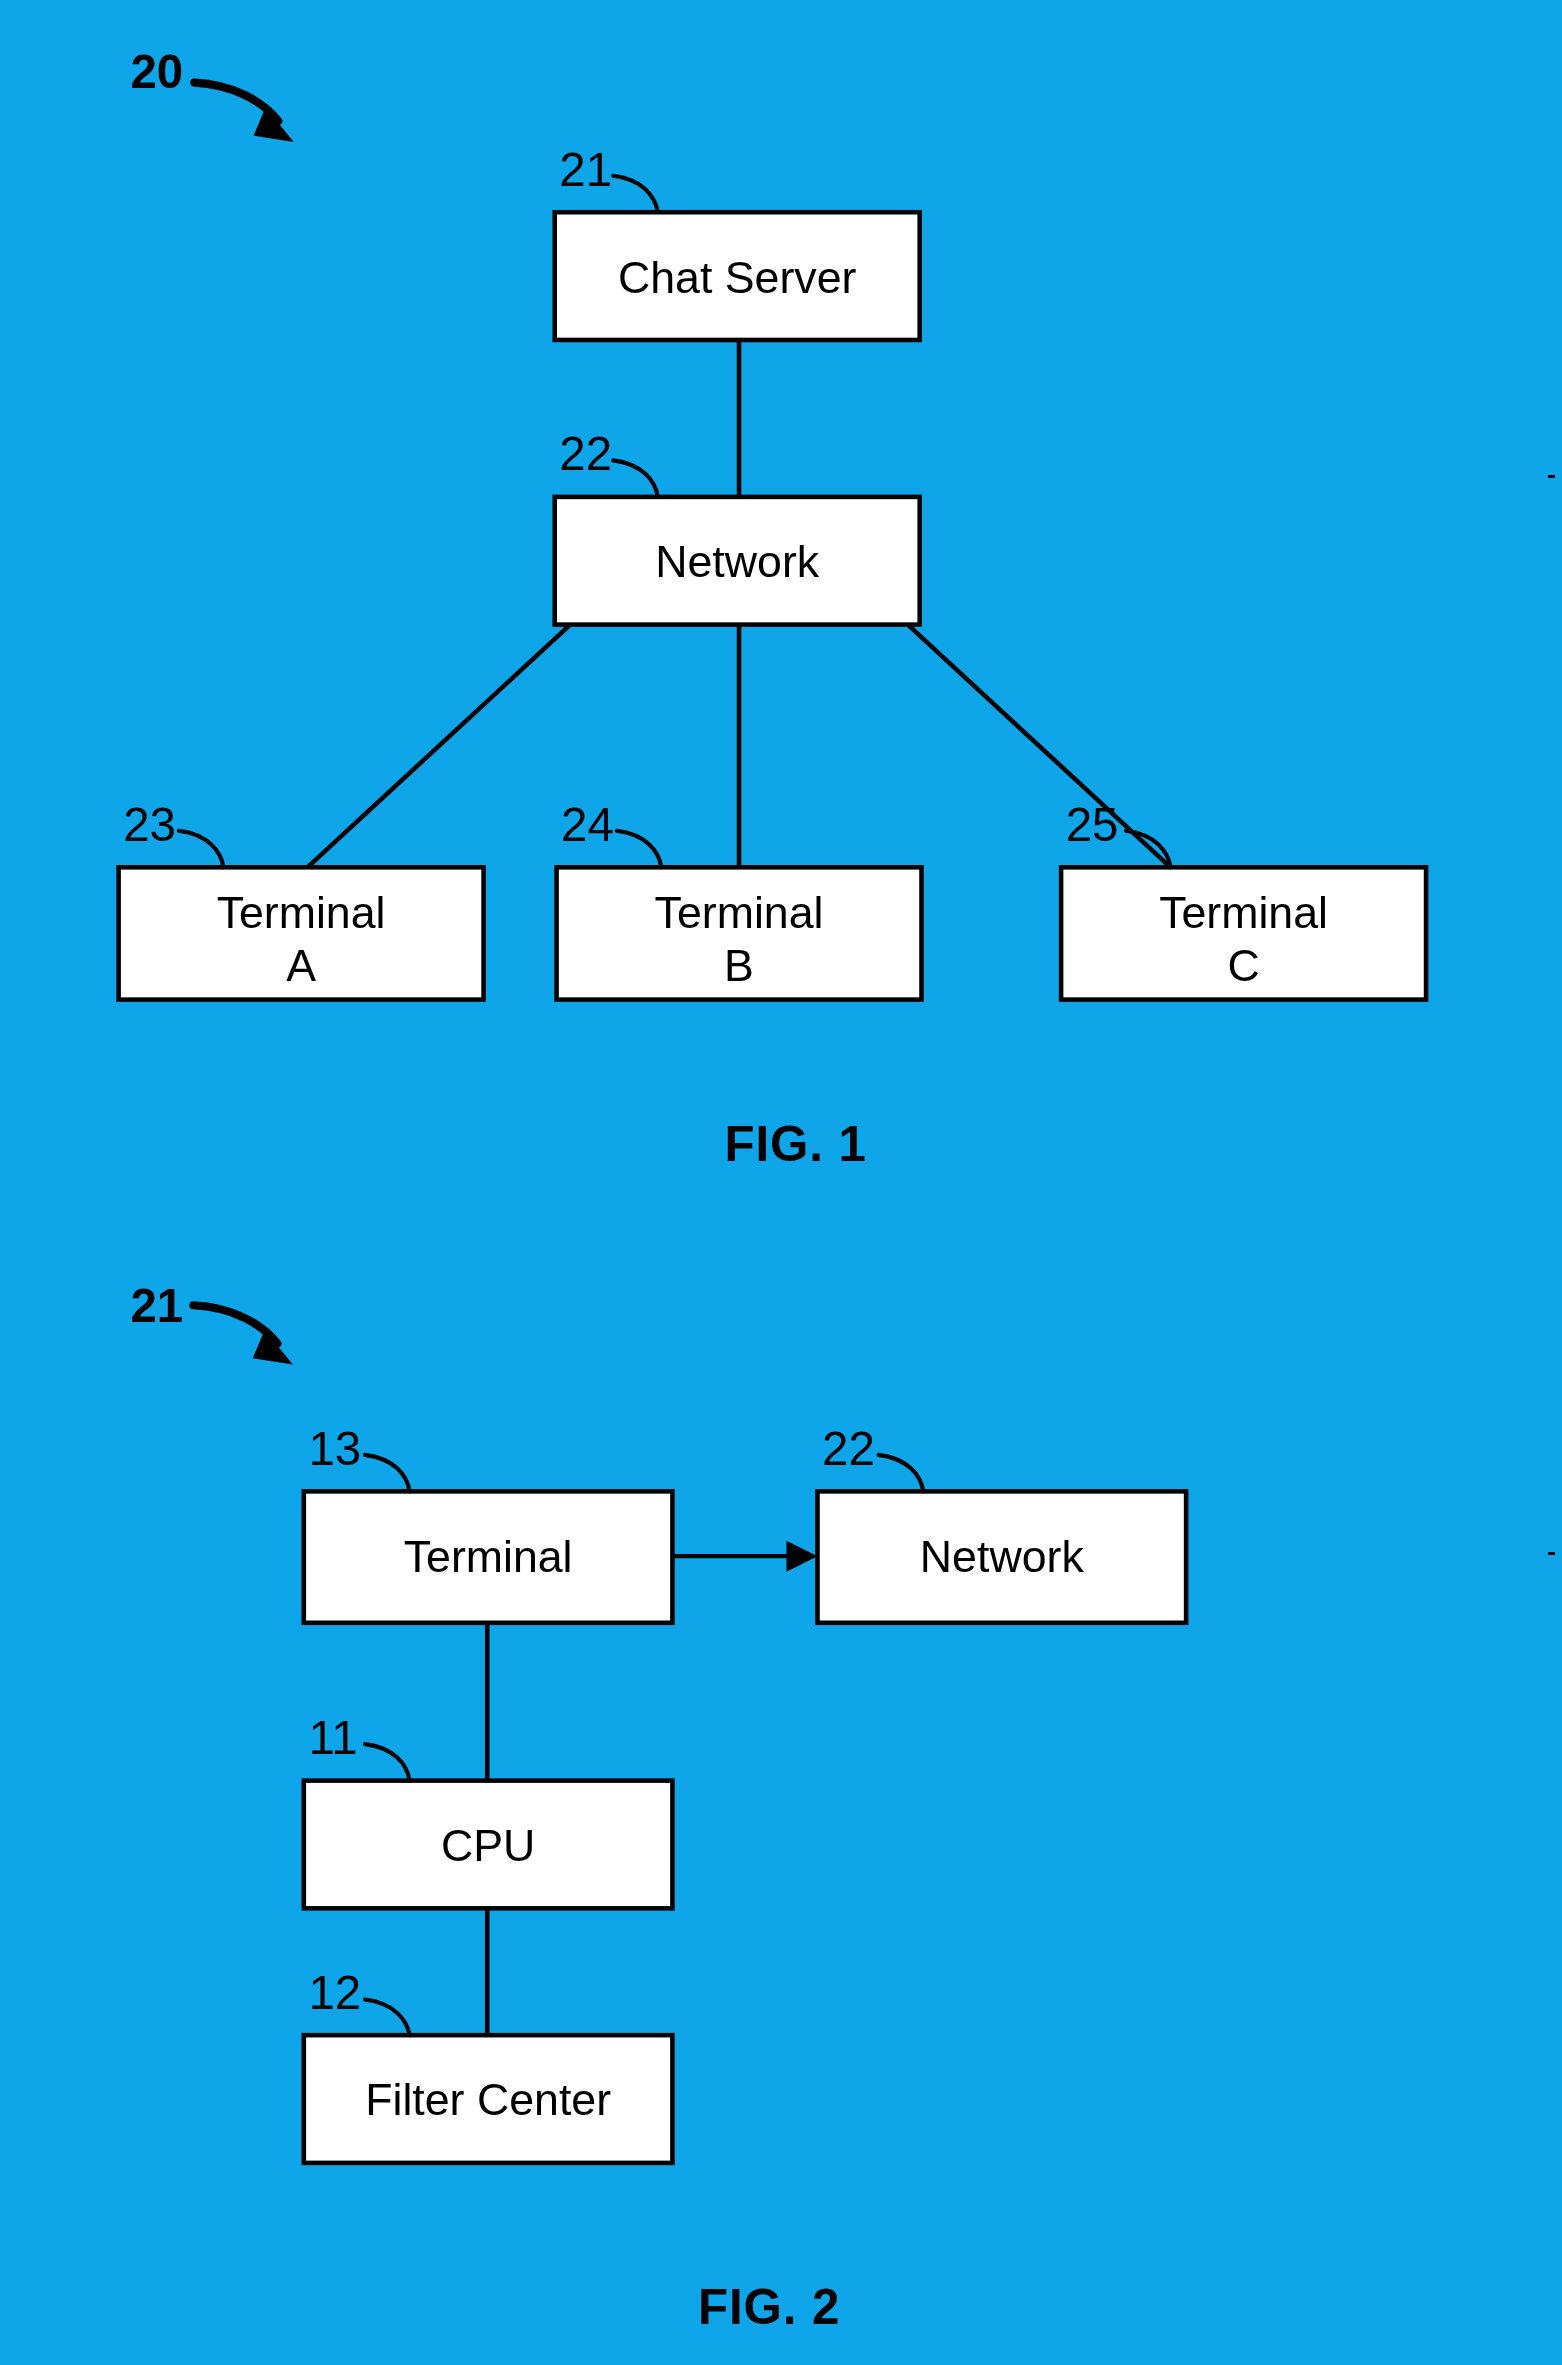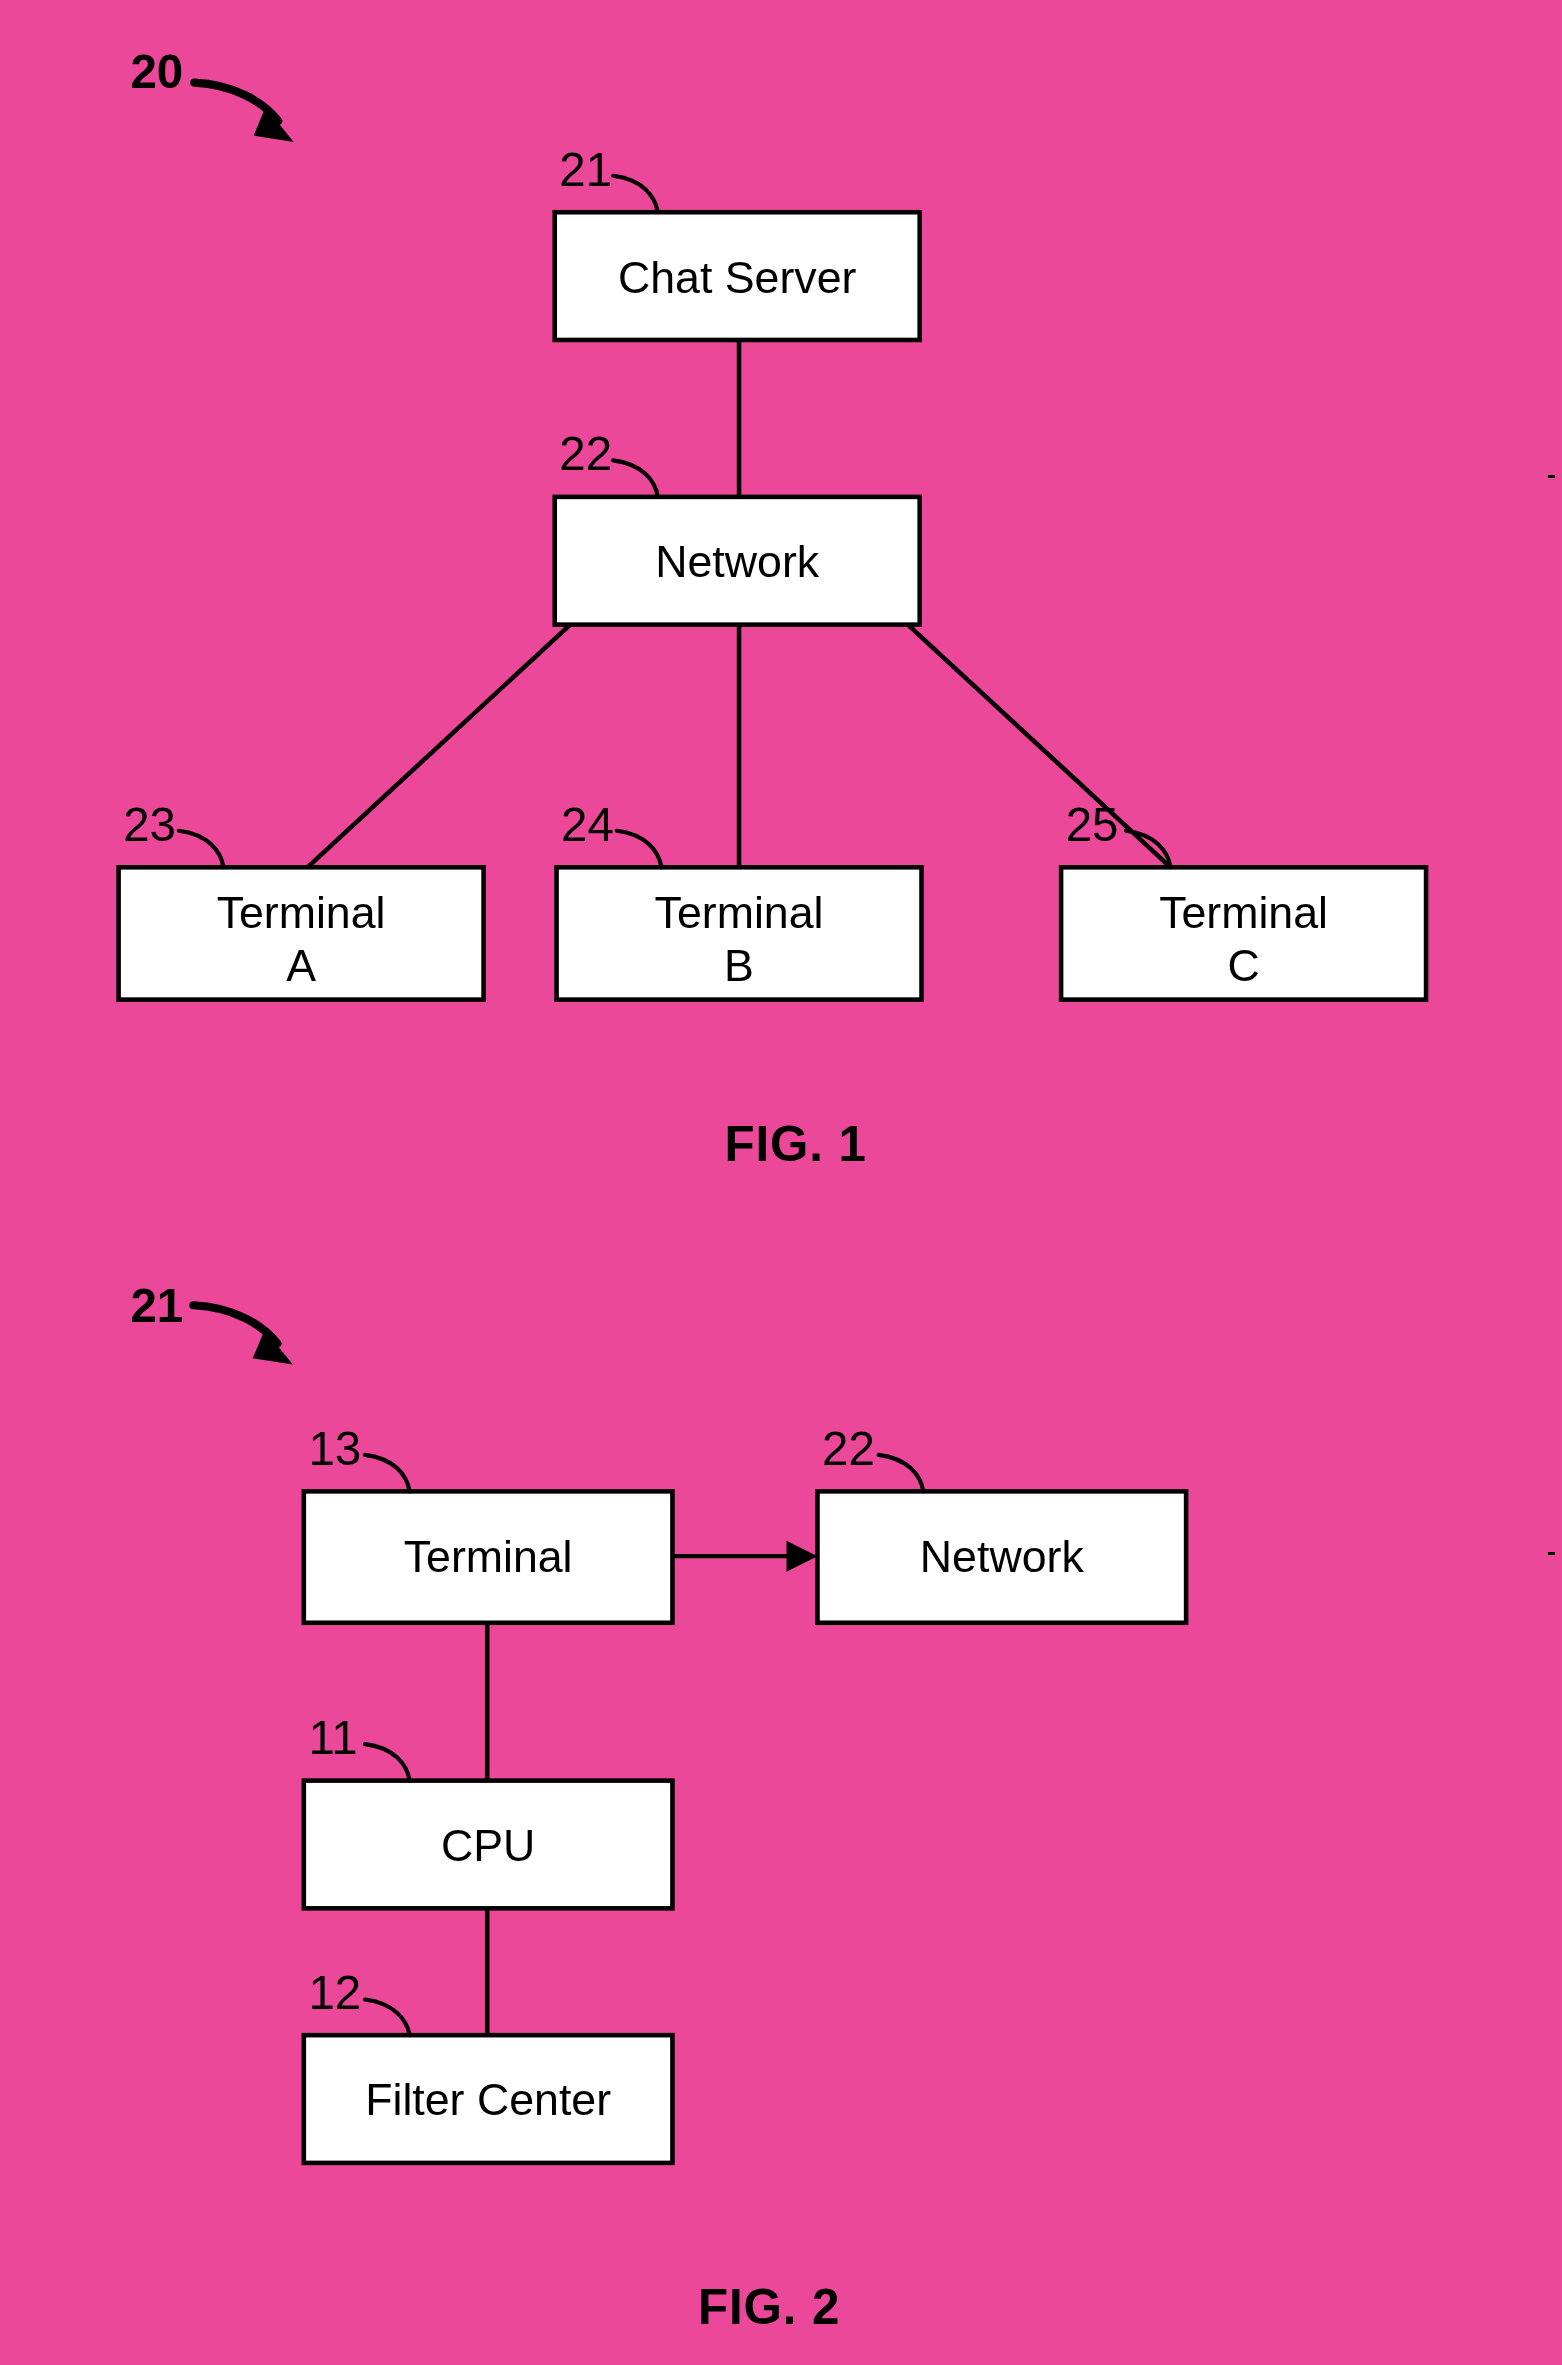--- a/index.html
+++ b/index.html
@@ -11,21 +11,21 @@
     width: 1562px;
     height: 2366px;
     font-family: "Liberation Sans", sans-serif;
     color: #000000;
     overflow: hidden;
   }
   #sheet {
     position: relative;
     width: 1562px;
     height: 2366px;
-    background: #ec4899;
+    background: #0ea5e9;
   }
   svg.figure-layer {
     position: absolute;
     top: 0;
     left: 0;
     width: 1562px;
     height: 2366px;
     display: block;
   }
   .box-rect {

